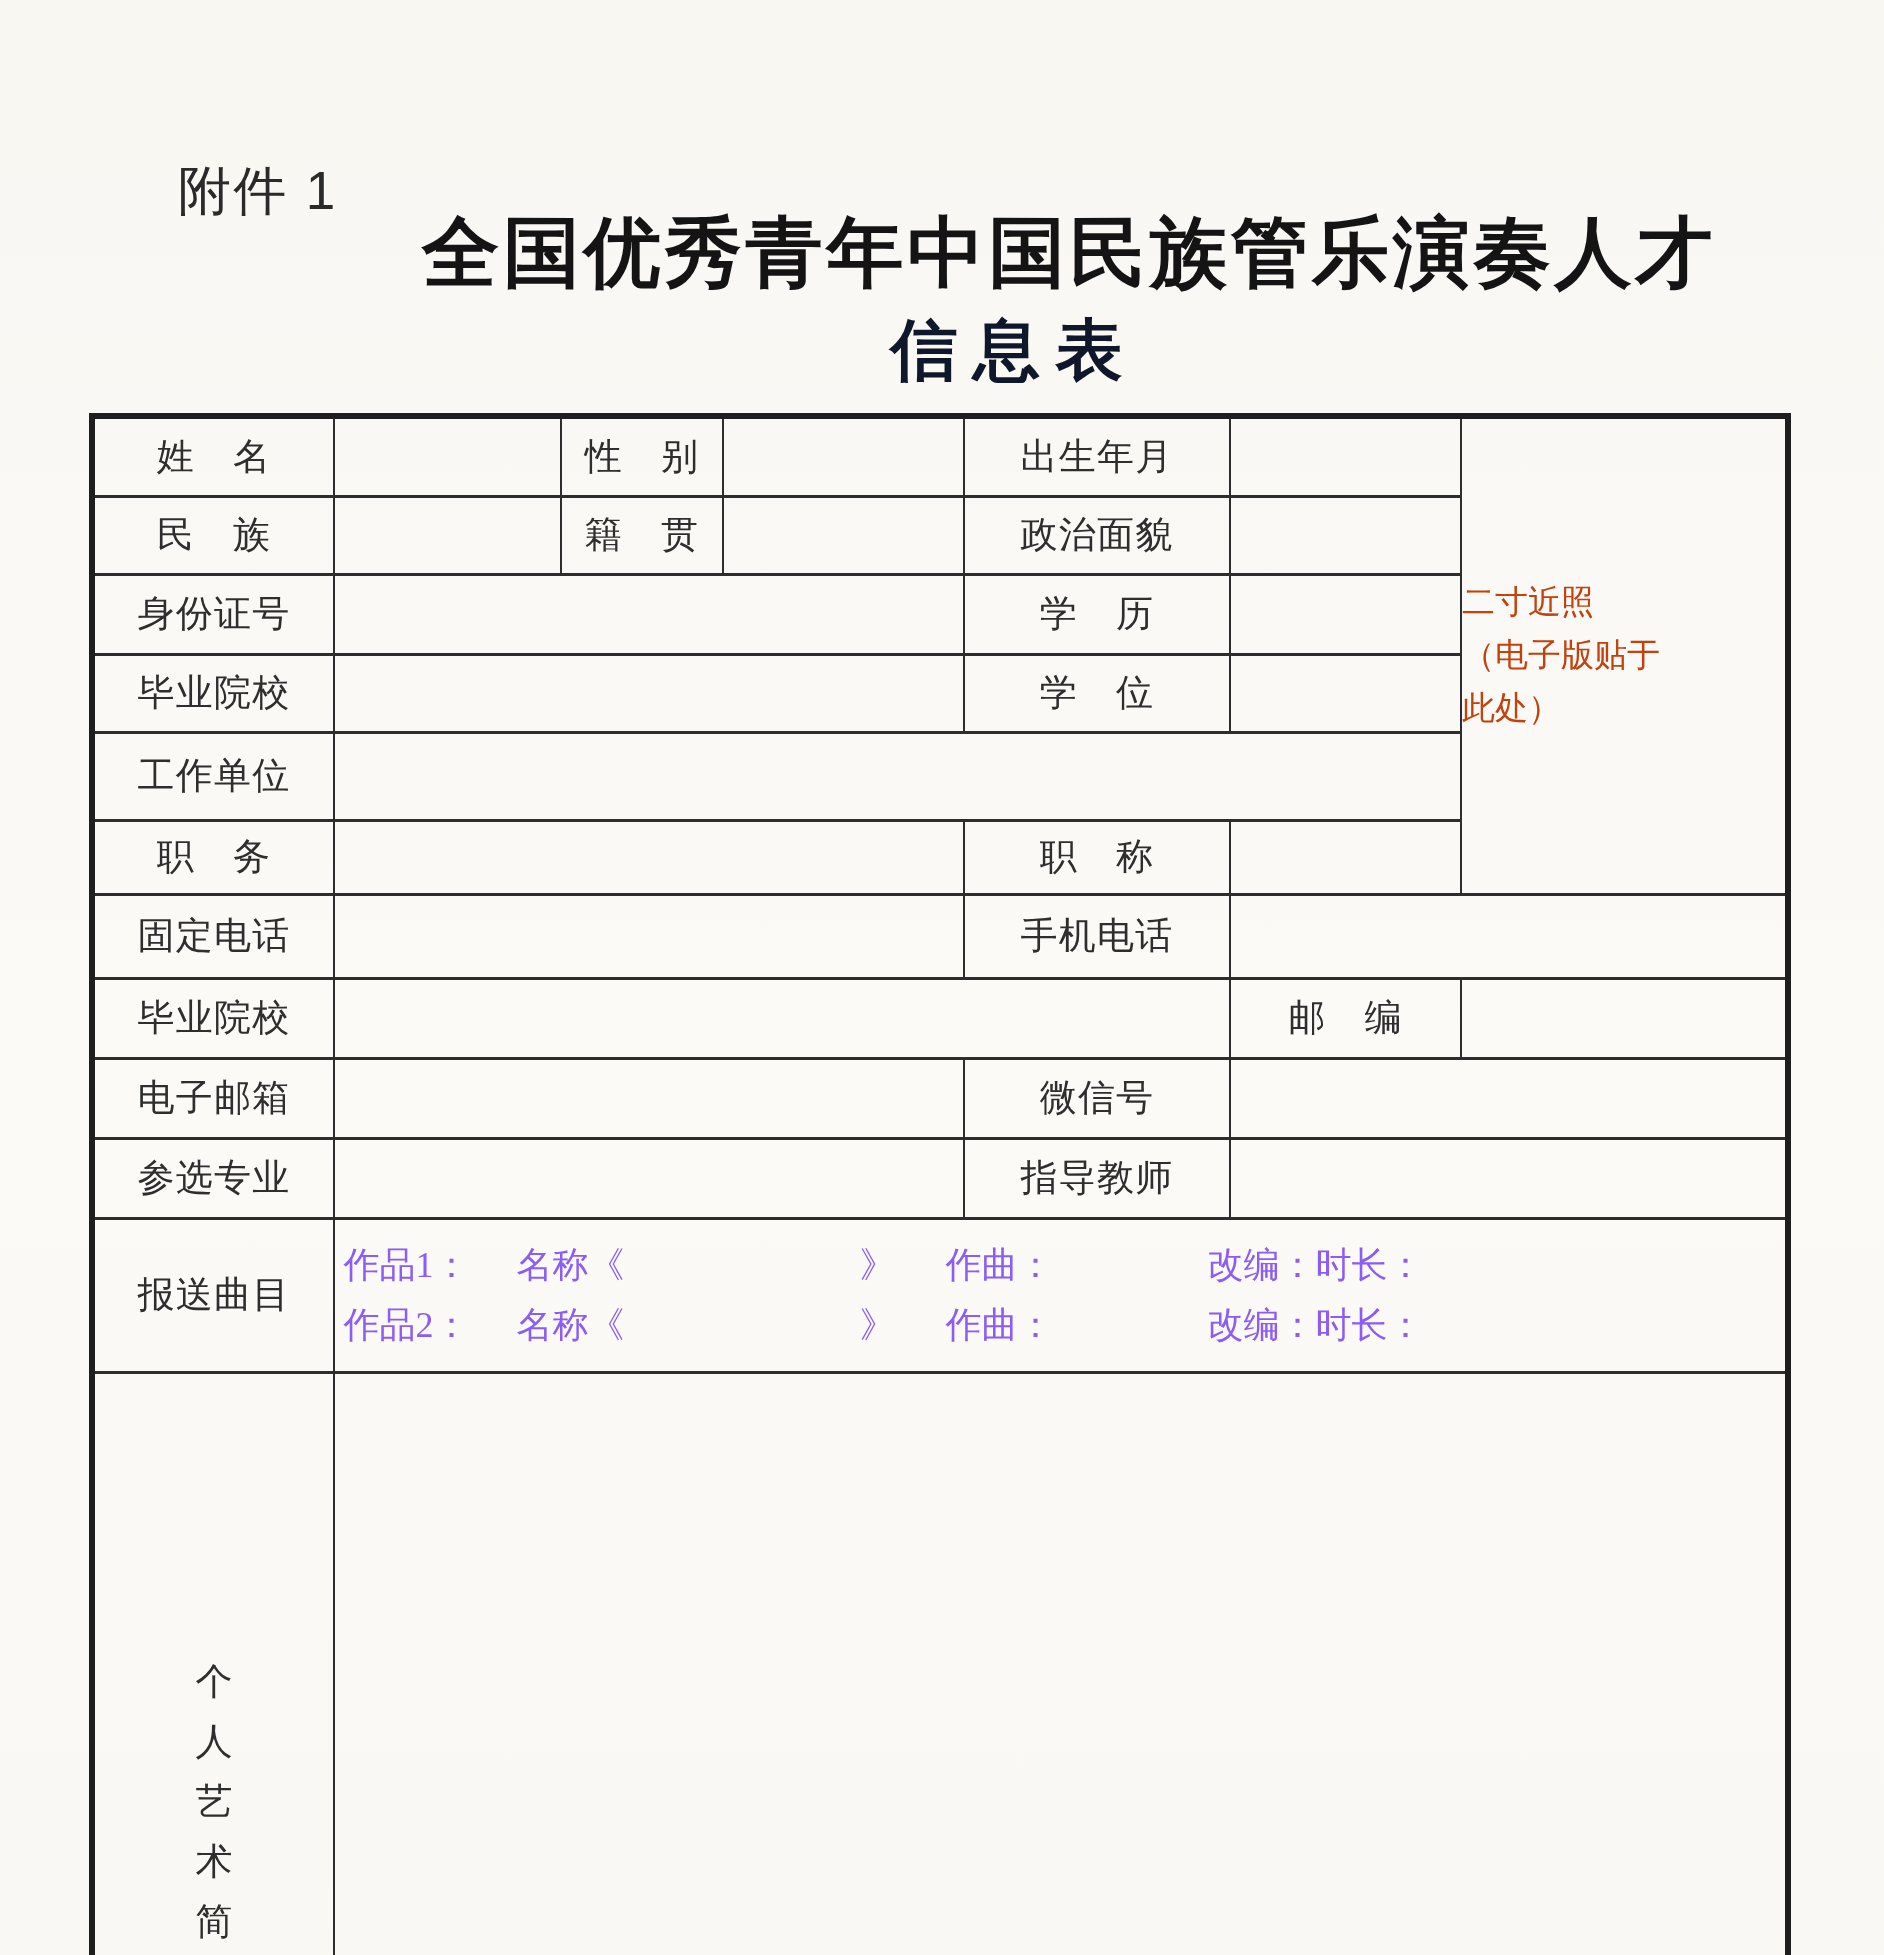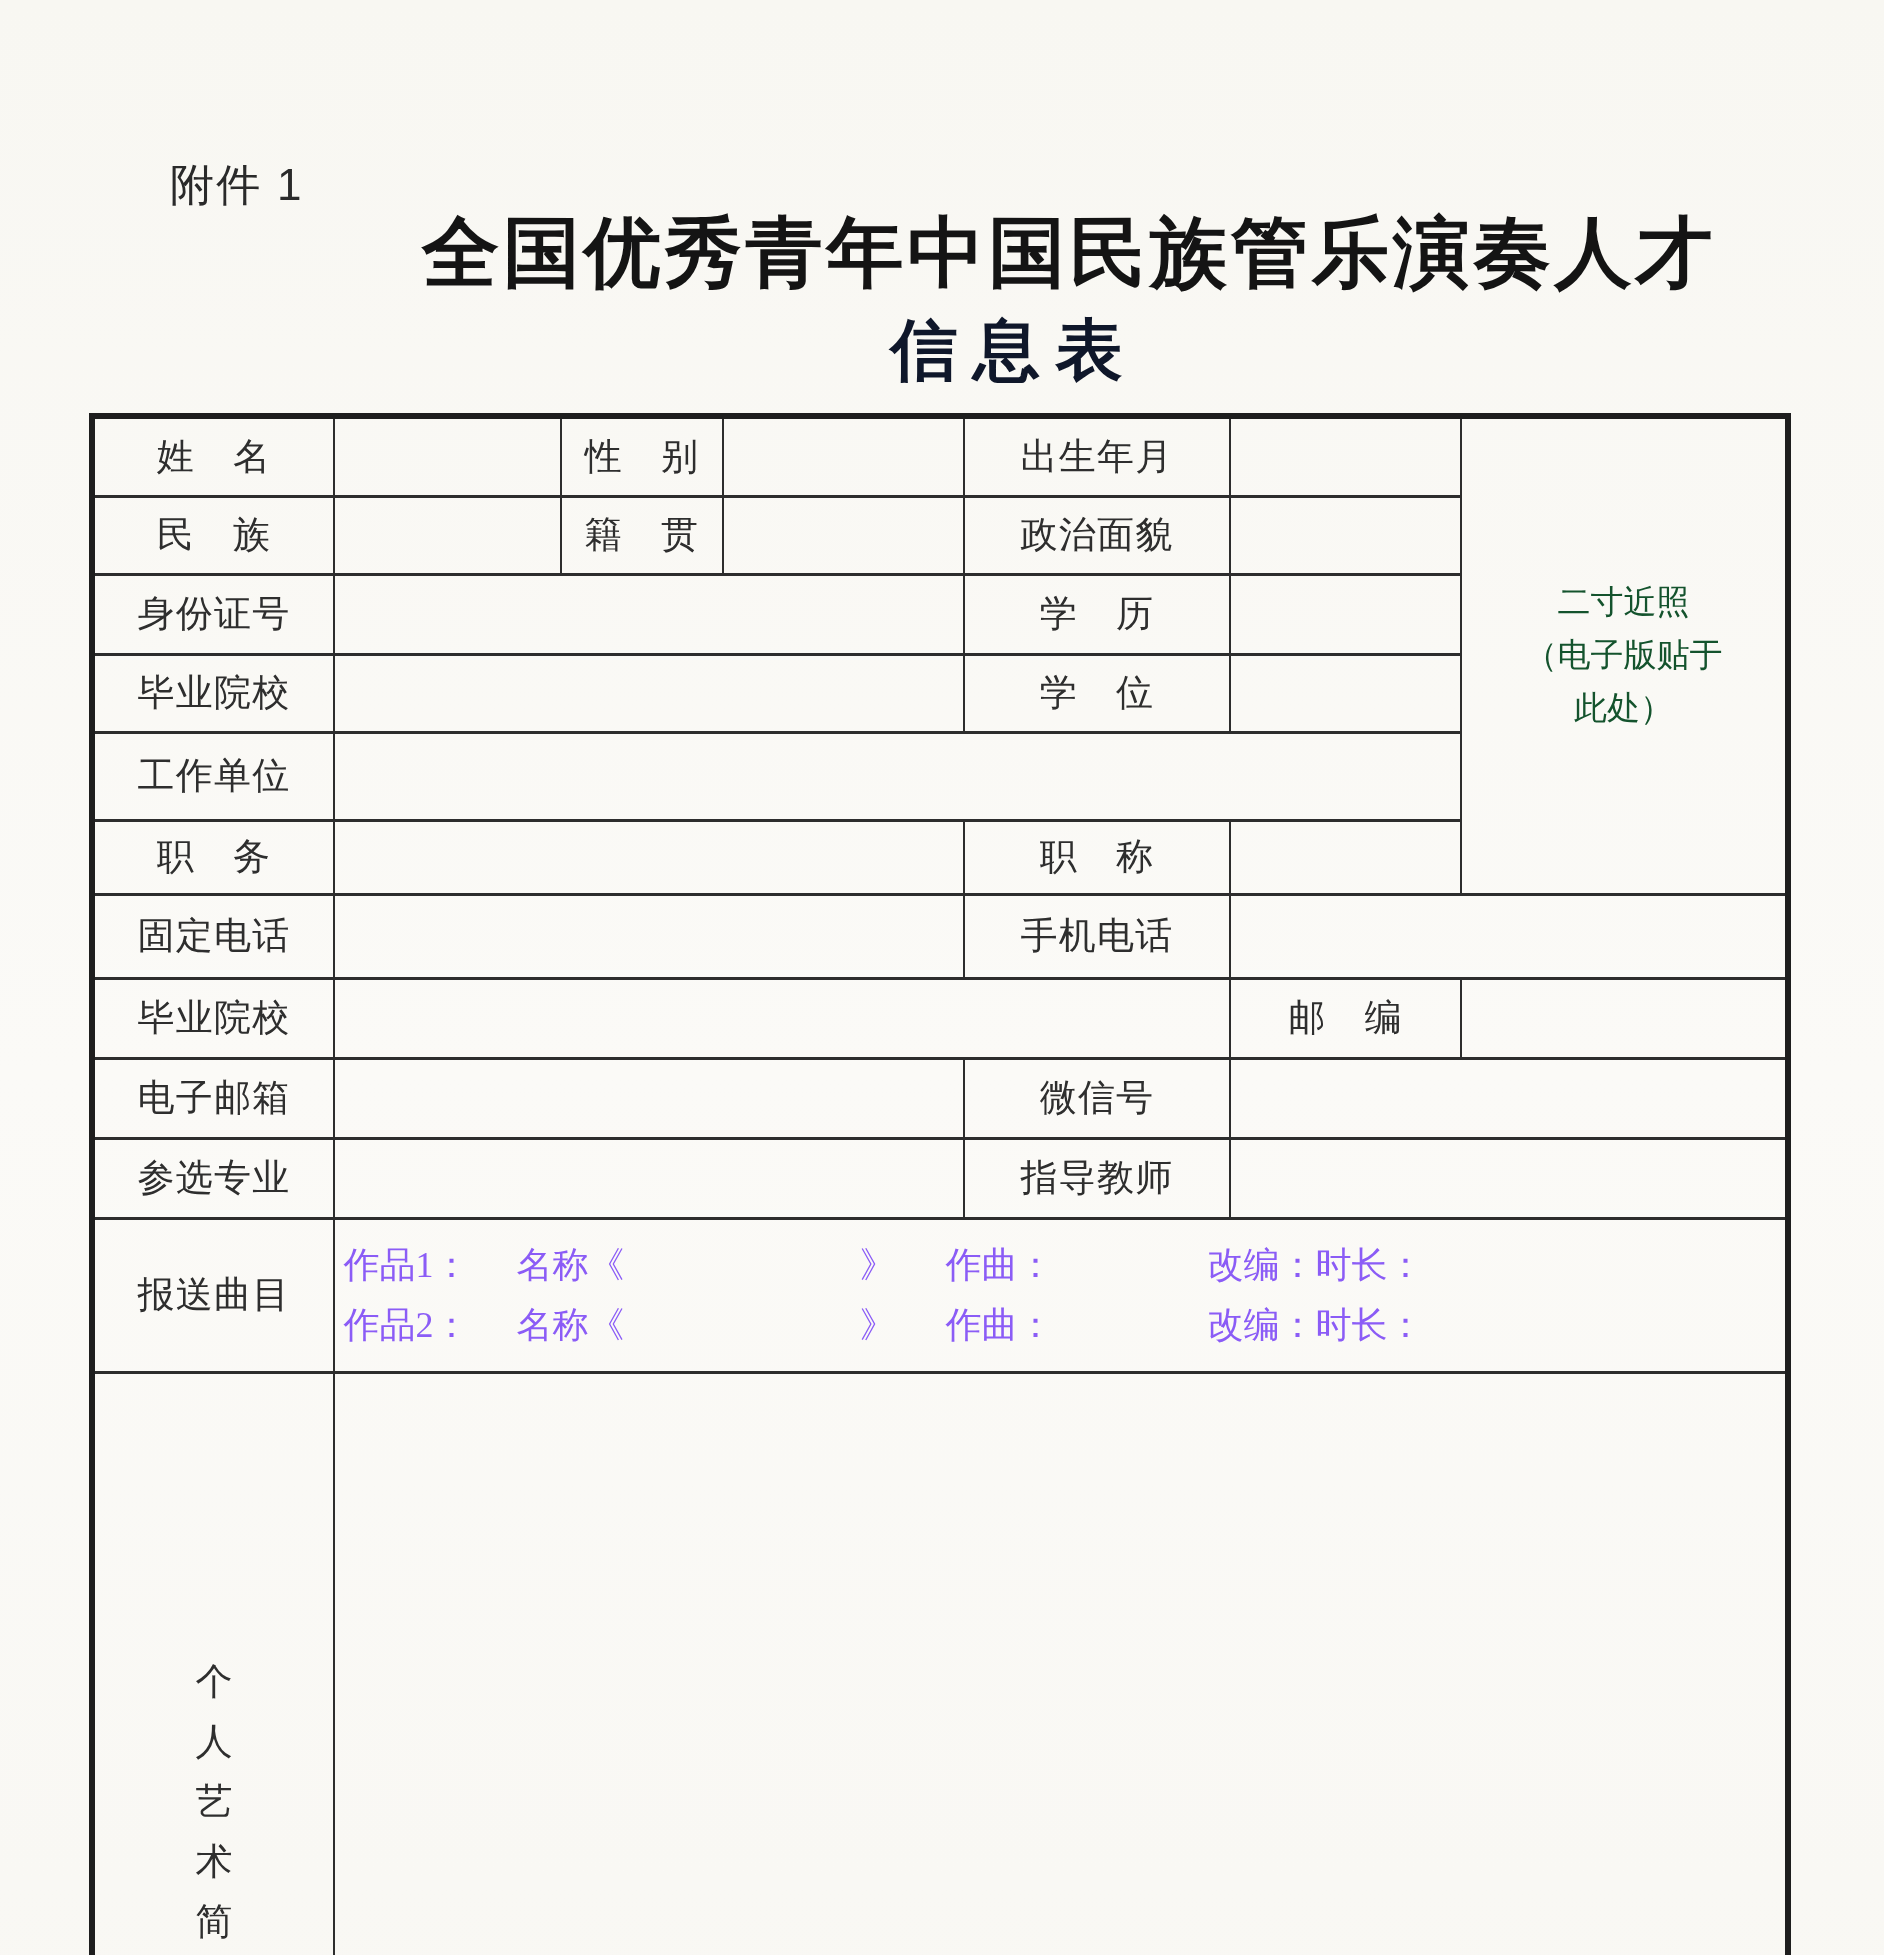--- a/index.html
+++ b/index.html
@@ -11,23 +11,23 @@
     color:#1f1f1f;
     overflow:hidden;
   }
   
   .page::before{
     content:"";position:absolute;inset:0;
     background:linear-gradient(180deg,#f8f7f2 0%,#fbfaf7 40%,#f7f6f1 100%);
     pointer-events:none;
   }
   .attachment{
-    position:absolute;left:170px;top:156px;
+    position:absolute;left:178px;top:156px;
     font-family:"Liberation Sans","DejaVu Sans",sans-serif;
-    font-size:44px;letter-spacing:2.3px;color:#2a2a2a;
+    font-size:53px;letter-spacing:2.3px;color:#2a2a2a;
   }
   .title-block{position:absolute;left:422px;top:213px;width:1169px;text-align:center;}
   .title-line1{
     font-weight:bold;font-size:77px;letter-spacing:3.9px;
     color:#141414;white-space:nowrap;line-height:1.05;
   }
   .title-line2{
     margin-top:21.5px;
     font-weight:bold;font-size:67px;letter-spacing:15.6px;text-indent:15.6px;
     color:#0f172a;line-height:1.05;
@@ -43,21 +43,21 @@
     border-top-width:3.5px;border-bottom-width:3.5px;
     padding:0;vertical-align:middle;
   }
   td.lbl{
     text-align:center;
     font-size:37px;letter-spacing:1.2px;color:#2e2e2e;
     white-space:nowrap;
   }
   td.val{background:transparent;}
   td.photo{
-    text-align:center;font-size:33px;line-height:1.62;color:#14532d;
+    text-align:left;font-size:33px;line-height:1.62;color:#c2410c;
   }
   .photo-inner div{white-space:nowrap;}
   td.works{vertical-align:middle;}
   .works-inner{padding:11.7px 0 11.7px 8.6px;font-size:36px;color:#8b5cf6;}
   .work-line{display:flex;align-items:baseline;white-space:nowrap;margin:10.2px 0;}
   .w-name{margin-left:47px;}
   .w-close{margin-left:235px;}
   .w-comp{margin-left:50px;}
   .w-arr{margin-left:154px;}
   .w-dur{}

